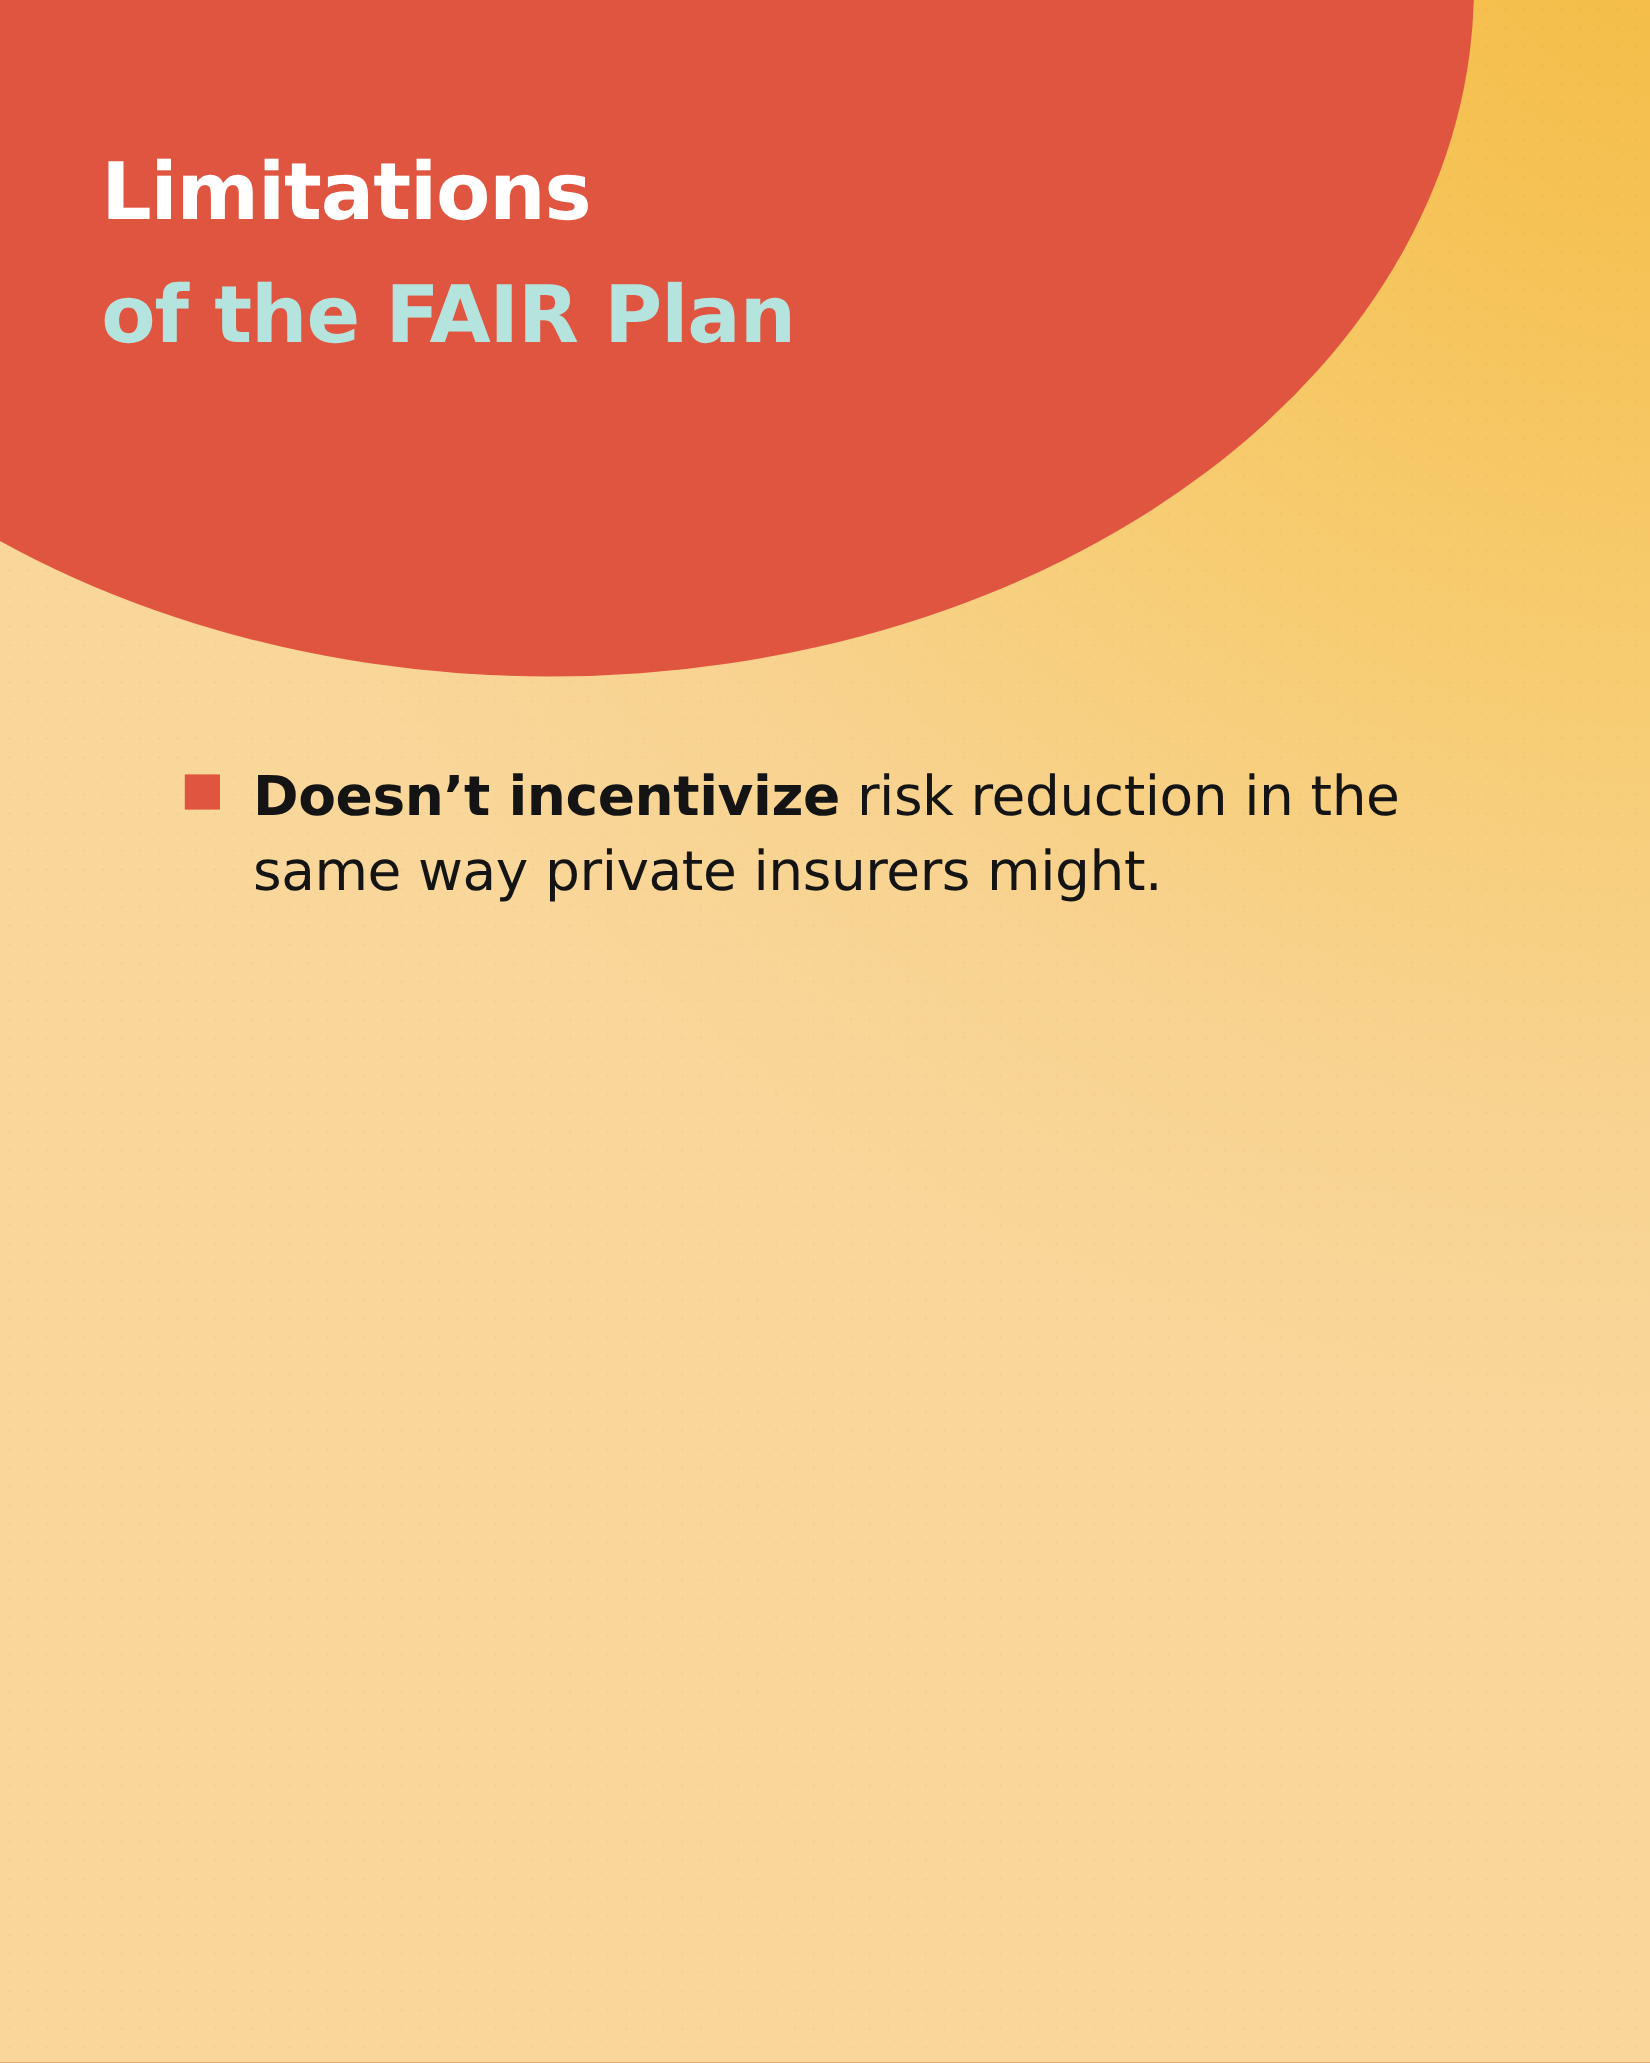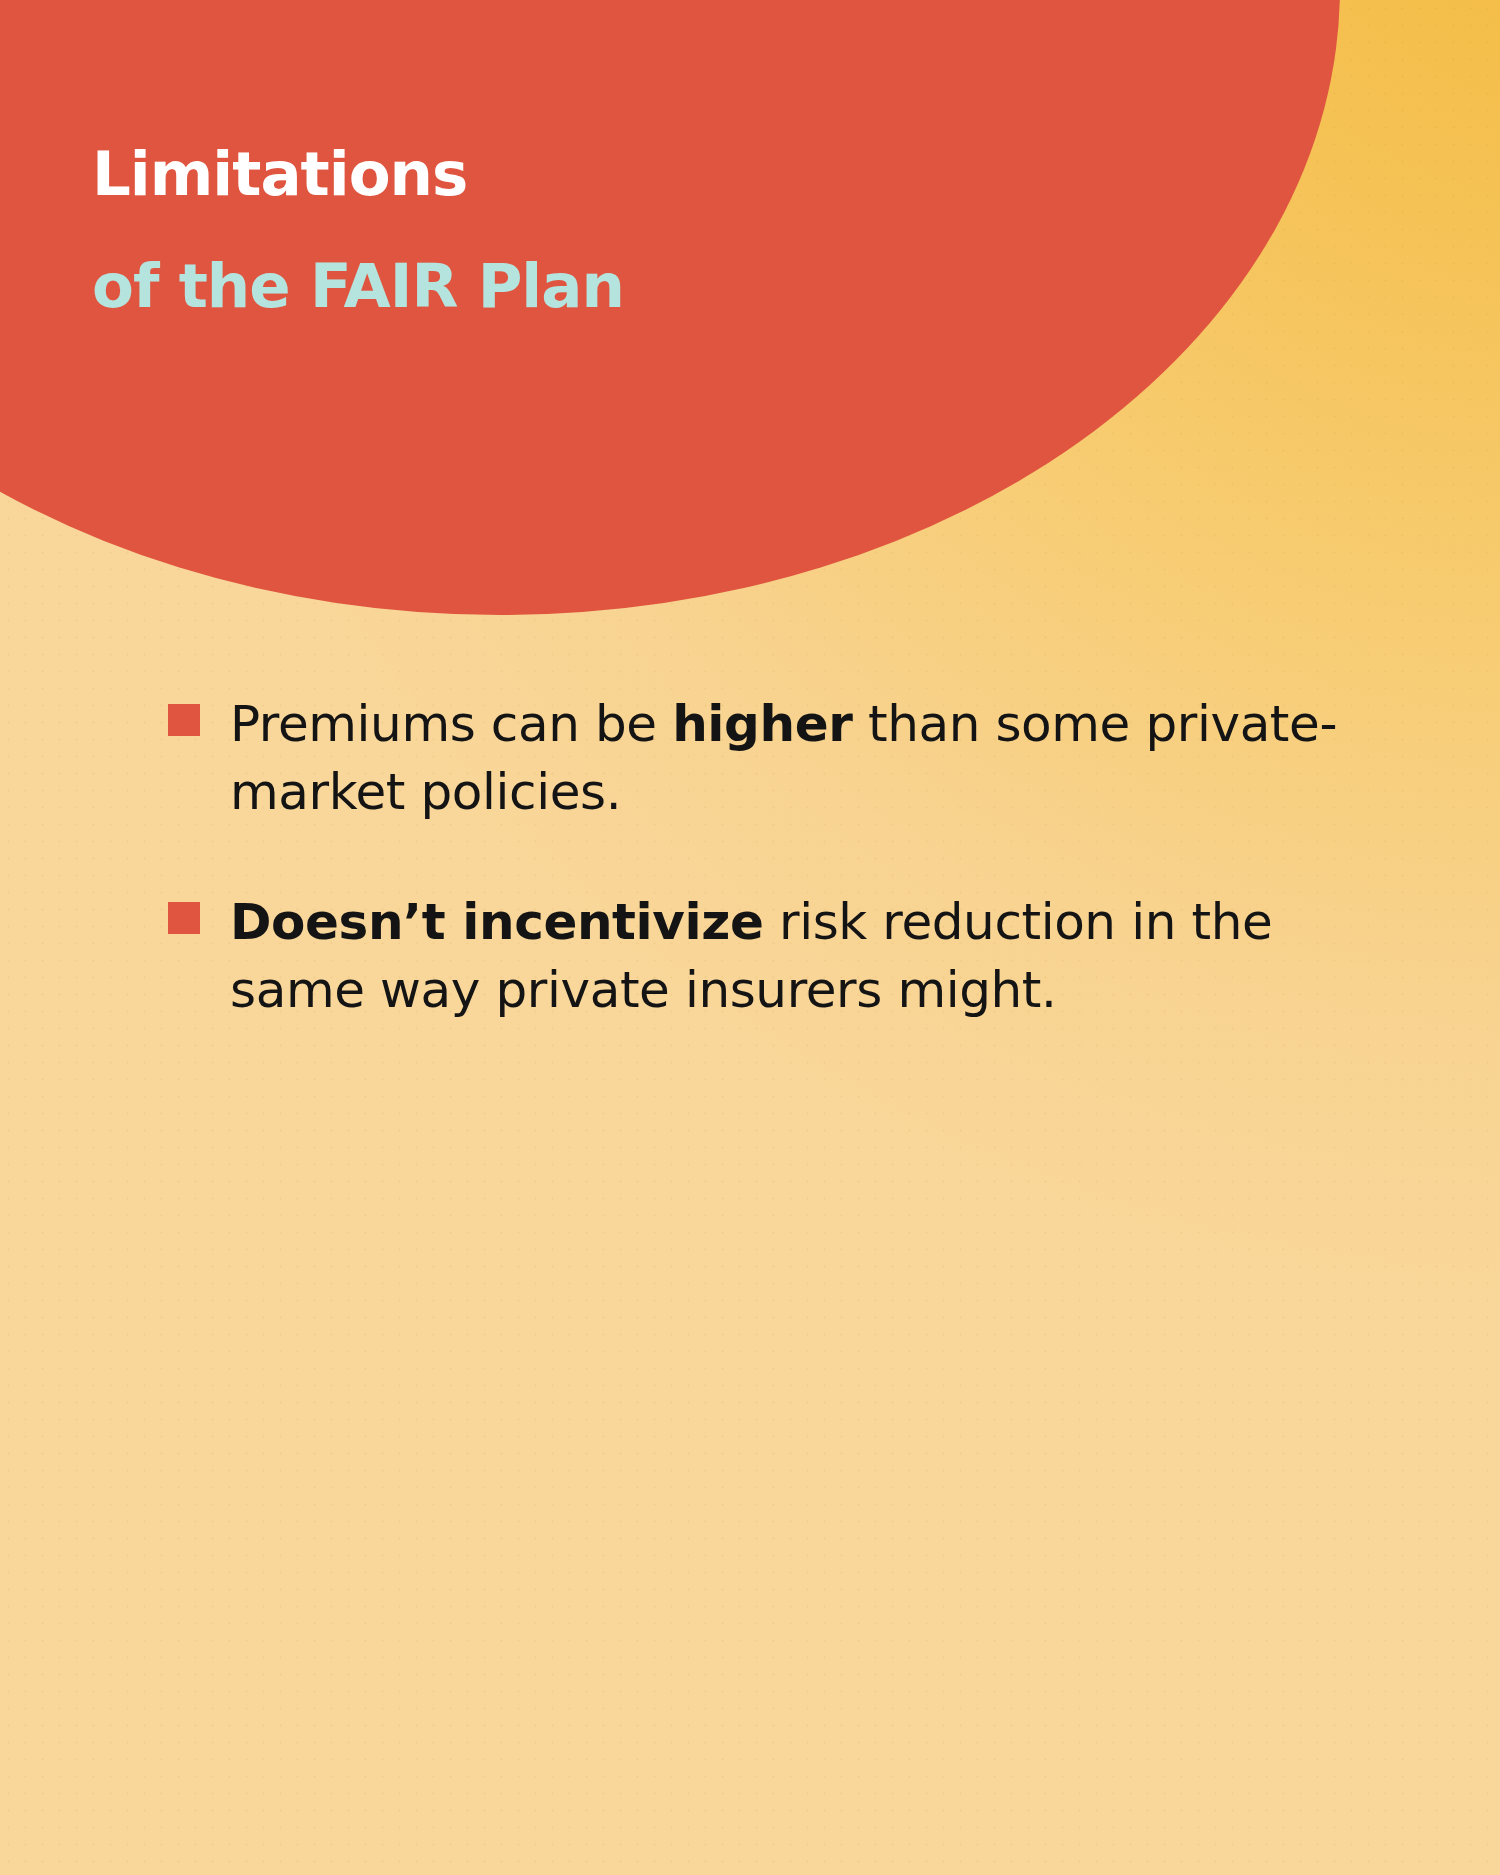--- a/index.html
+++ b/index.html
@@ -50,21 +50,21 @@
   #title-block {
     position: absolute;
     left: 92px;
     top: 118px;
     width: 1150px;
   }
 
   .title-line {
     font-family: "DejaVu Sans", sans-serif;
     font-weight: 700;
-    font-size: 61px;
+    font-size: 72px;
     line-height: 112px;
     letter-spacing: -1px;
     white-space: nowrap;
   }
   .title-line-1 { color: #ffffff; }
   .title-line-2 { color: #b5e3de; }
 
   #bullet-list {
     position: absolute;
     left: 168px;
@@ -112,21 +112,17 @@
 
   <div id="title-block">
     <div class="title-line title-line-1">Limitations</div>
     <div class="title-line title-line-2">of the FAIR Plan</div>
   </div>
 
   <div id="bullet-list">
 
       <div class="bullet-item">
         <span class="bullet-marker"></span>
-        <span class="bullet-text"><span>Premiums can be </span><b>higher</b><span> than some private-market policies.</span></span>
-      </div>
-      <div class="bullet-item">
-        <span class="bullet-marker"></span>
         <span class="bullet-text"><b>Doesn’t incentivize</b><span> risk reduction in the same way private insurers might.</span></span>
       </div>
     </div>
 
 </div>
 
 </body></html>

